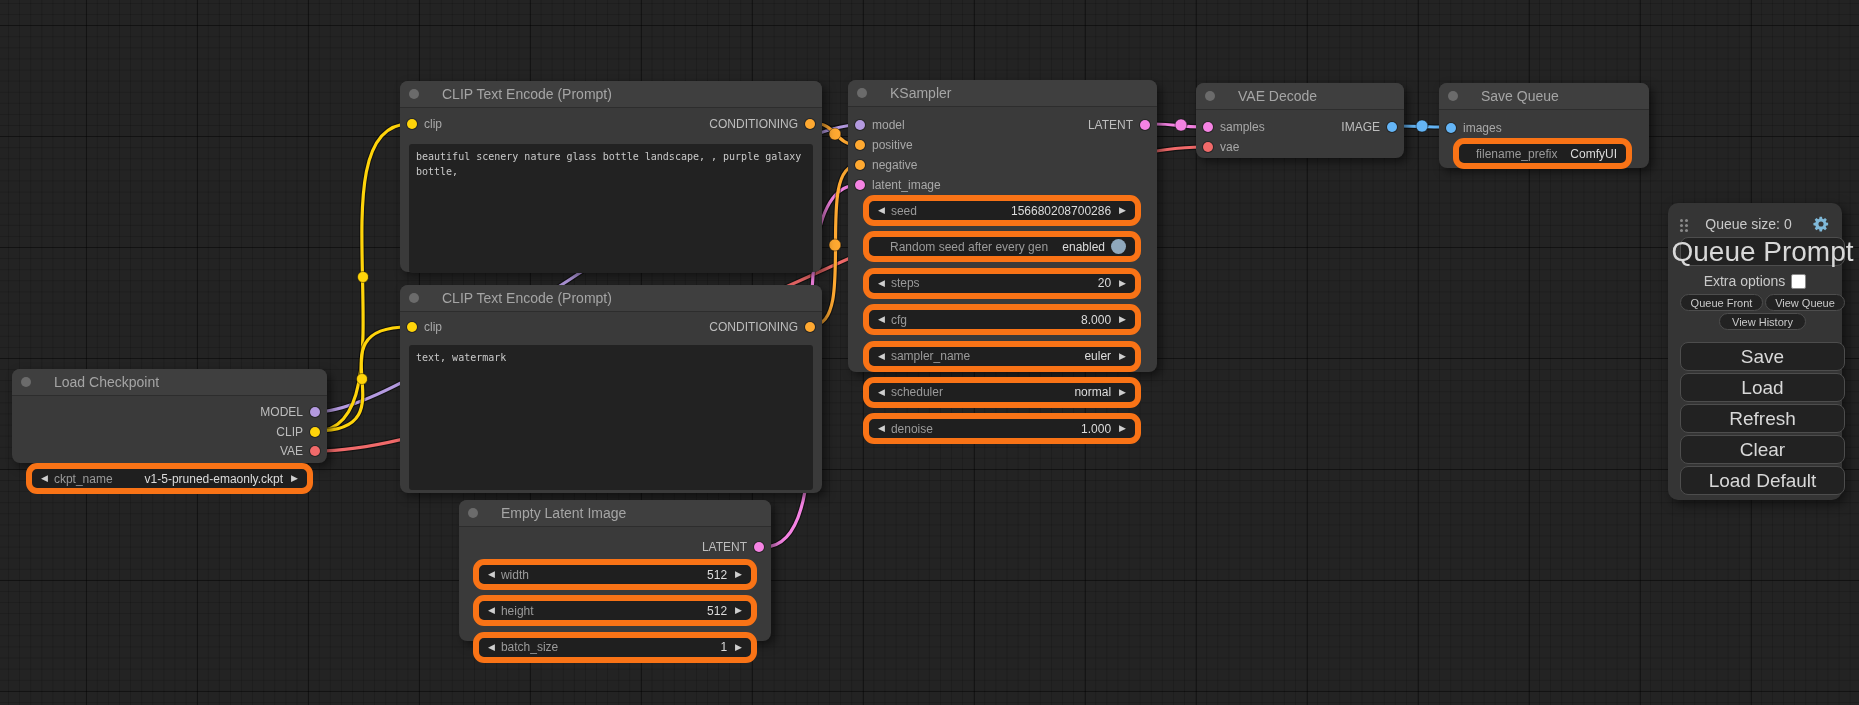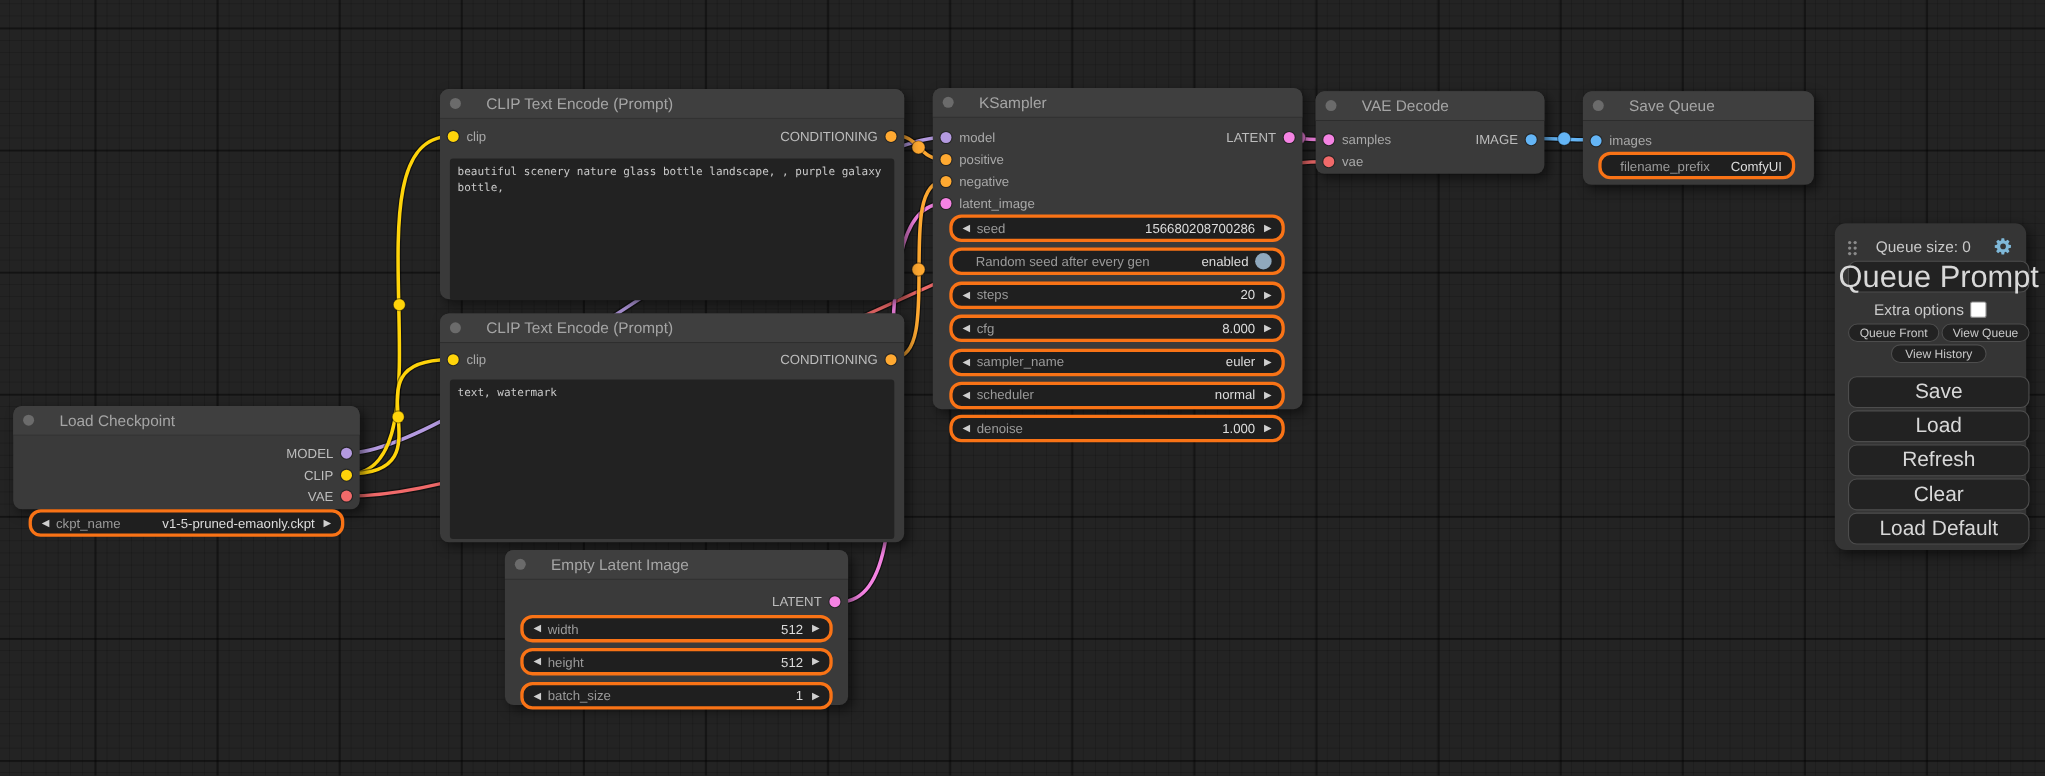--- a/index.html
+++ b/index.html
@@ -23,21 +23,21 @@
   .collapse-dot{width:10px;height:10px;border-radius:50%;background:#6b6b6b;flex:none;}
   .row{position:absolute;left:0;right:0;height:20px;display:flex;align-items:center;padding:0 7px;}
   .dot{width:10px;height:10px;border-radius:50%;flex:none;box-shadow:0 0 0 1px rgba(0,0,0,.35);}
   .in-label{margin-left:7px;color:#a8a8a8;}
   .out-label{margin-left:auto;margin-right:7px;color:#bdbdbd;}
   .c-model{background:#B49AE0;} .c-clip{background:#FFD40A;} .c-vae{background:#F16A6A;}
   .c-cond{background:#FFA931;} .c-latent{background:#F583E3;} .c-image{background:#64B5F6;}
   .prompt-box{position:absolute;background:#222;border-radius:3px;color:#c9c9c9;
               font-family:"DejaVu Sans Mono",monospace;font-size:10px;line-height:15px;
               padding:5px 7px;white-space:pre-wrap;word-break:break-word;overflow:hidden;}
-  .pill{position:absolute;height:19px;background:#1f1f1f;border:3px solid #f97316;
+  .pill{position:absolute;height:19px;background:#1f1f1f;border:6px solid #f97316;
         border-radius:11px;display:flex;align-items:center;padding:0 9px;font-size:12px;}
   .pill .w-label{color:#9a9a9a;margin-left:6px;white-space:nowrap;}
   .pill .w-value{margin-left:auto;color:#dcdcdc;white-space:nowrap;}
   .arrow{color:#cfcfcf;font-size:9px;flex:none;line-height:19px;}
   .arrow.r{margin-left:8px;}
   .toggle-circle{width:15px;height:15px;border-radius:50%;background:#8fa8bd;margin-left:6px;flex:none;}
   .widget-stack .pill{position:relative;left:0;right:0;margin:0 0 5.4px 0;}
   
   #queue-panel{position:absolute;left:1668px;top:203px;width:174px;height:297px;z-index:3;
                background:#353535;border-radius:10px;box-shadow:4px 4px 12px rgba(0,0,0,.55);
@@ -162,21 +162,21 @@
   </div>
   <div class="row" style="top:32px;">
     <span class="dot c-clip"></span>
     <span class="in-label">clip</span>
     <span class="out-label">CONDITIONING</span>
     <span class="dot c-cond"></span>
   </div>
   <div class="prompt-box" style="left:9px;right:9px;top:60px;height:135px;">text, watermark</div>
 </div>
 
-<div class="node" style="left:848px;top:80px;width:336px;height:292px;">
+<div class="node" style="left:848px;top:80px;width:309px;height:292px;">
   <div class="titlebar">
     <span class="collapse-dot"></span>
     <span class="title-text">KSampler</span>
   </div>
   <div class="row" style="top:35px;">
     <span class="dot c-model"></span>
     <span class="in-label">model</span>
     <span class="out-label">LATENT</span>
     <span class="dot c-latent"></span>
   </div>

